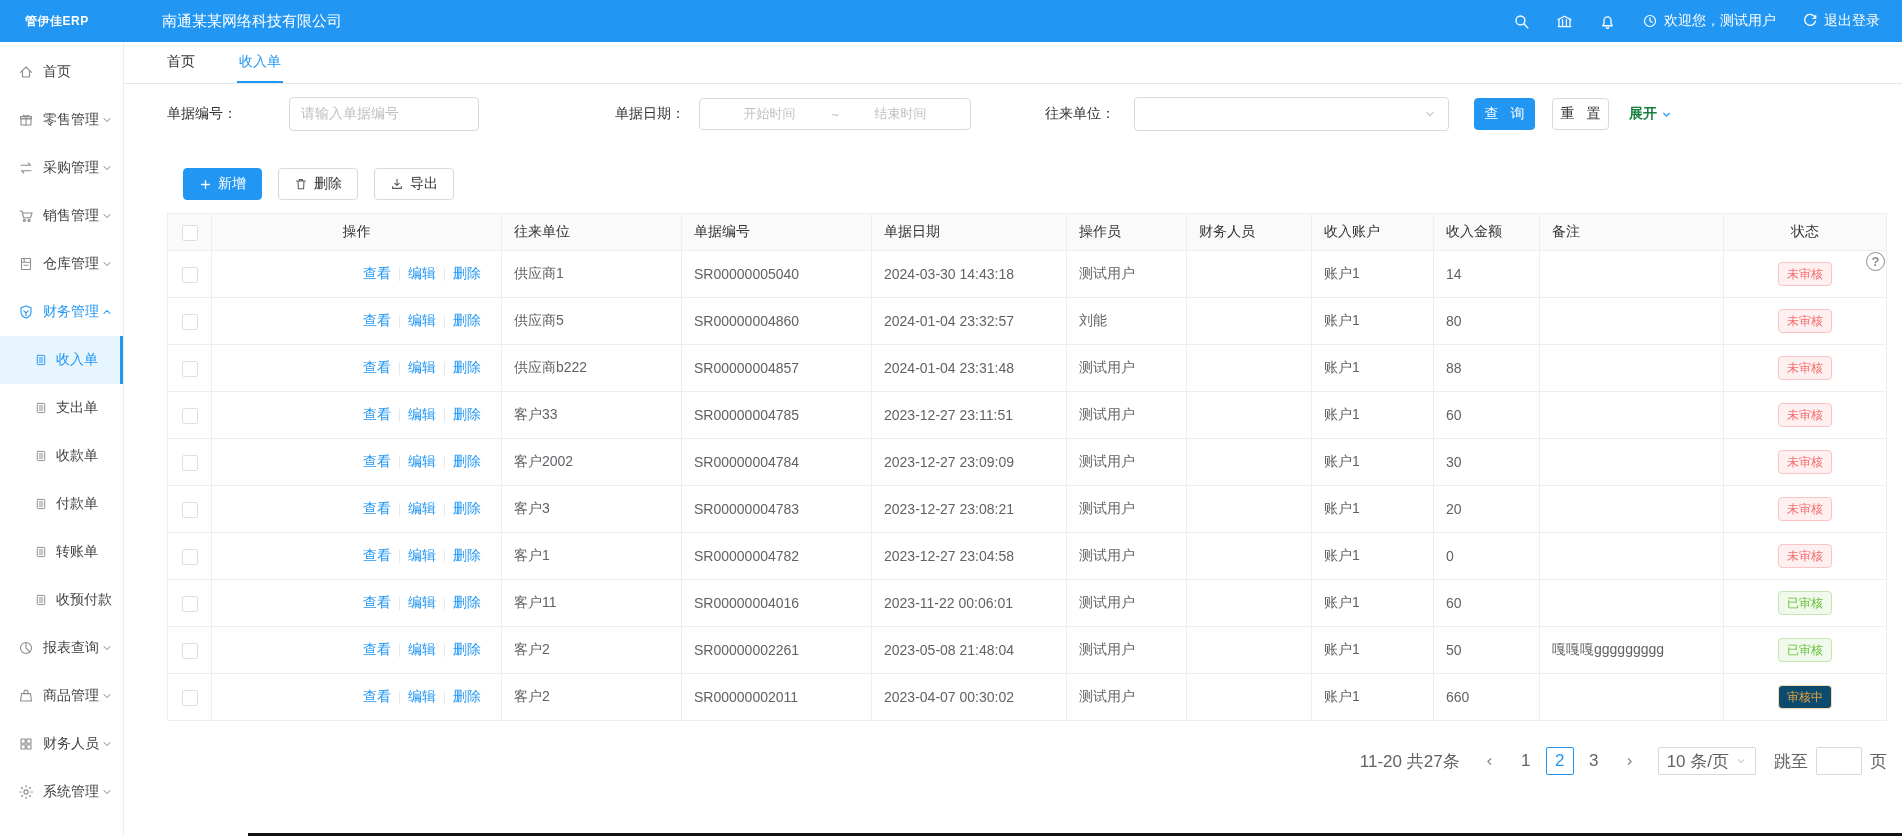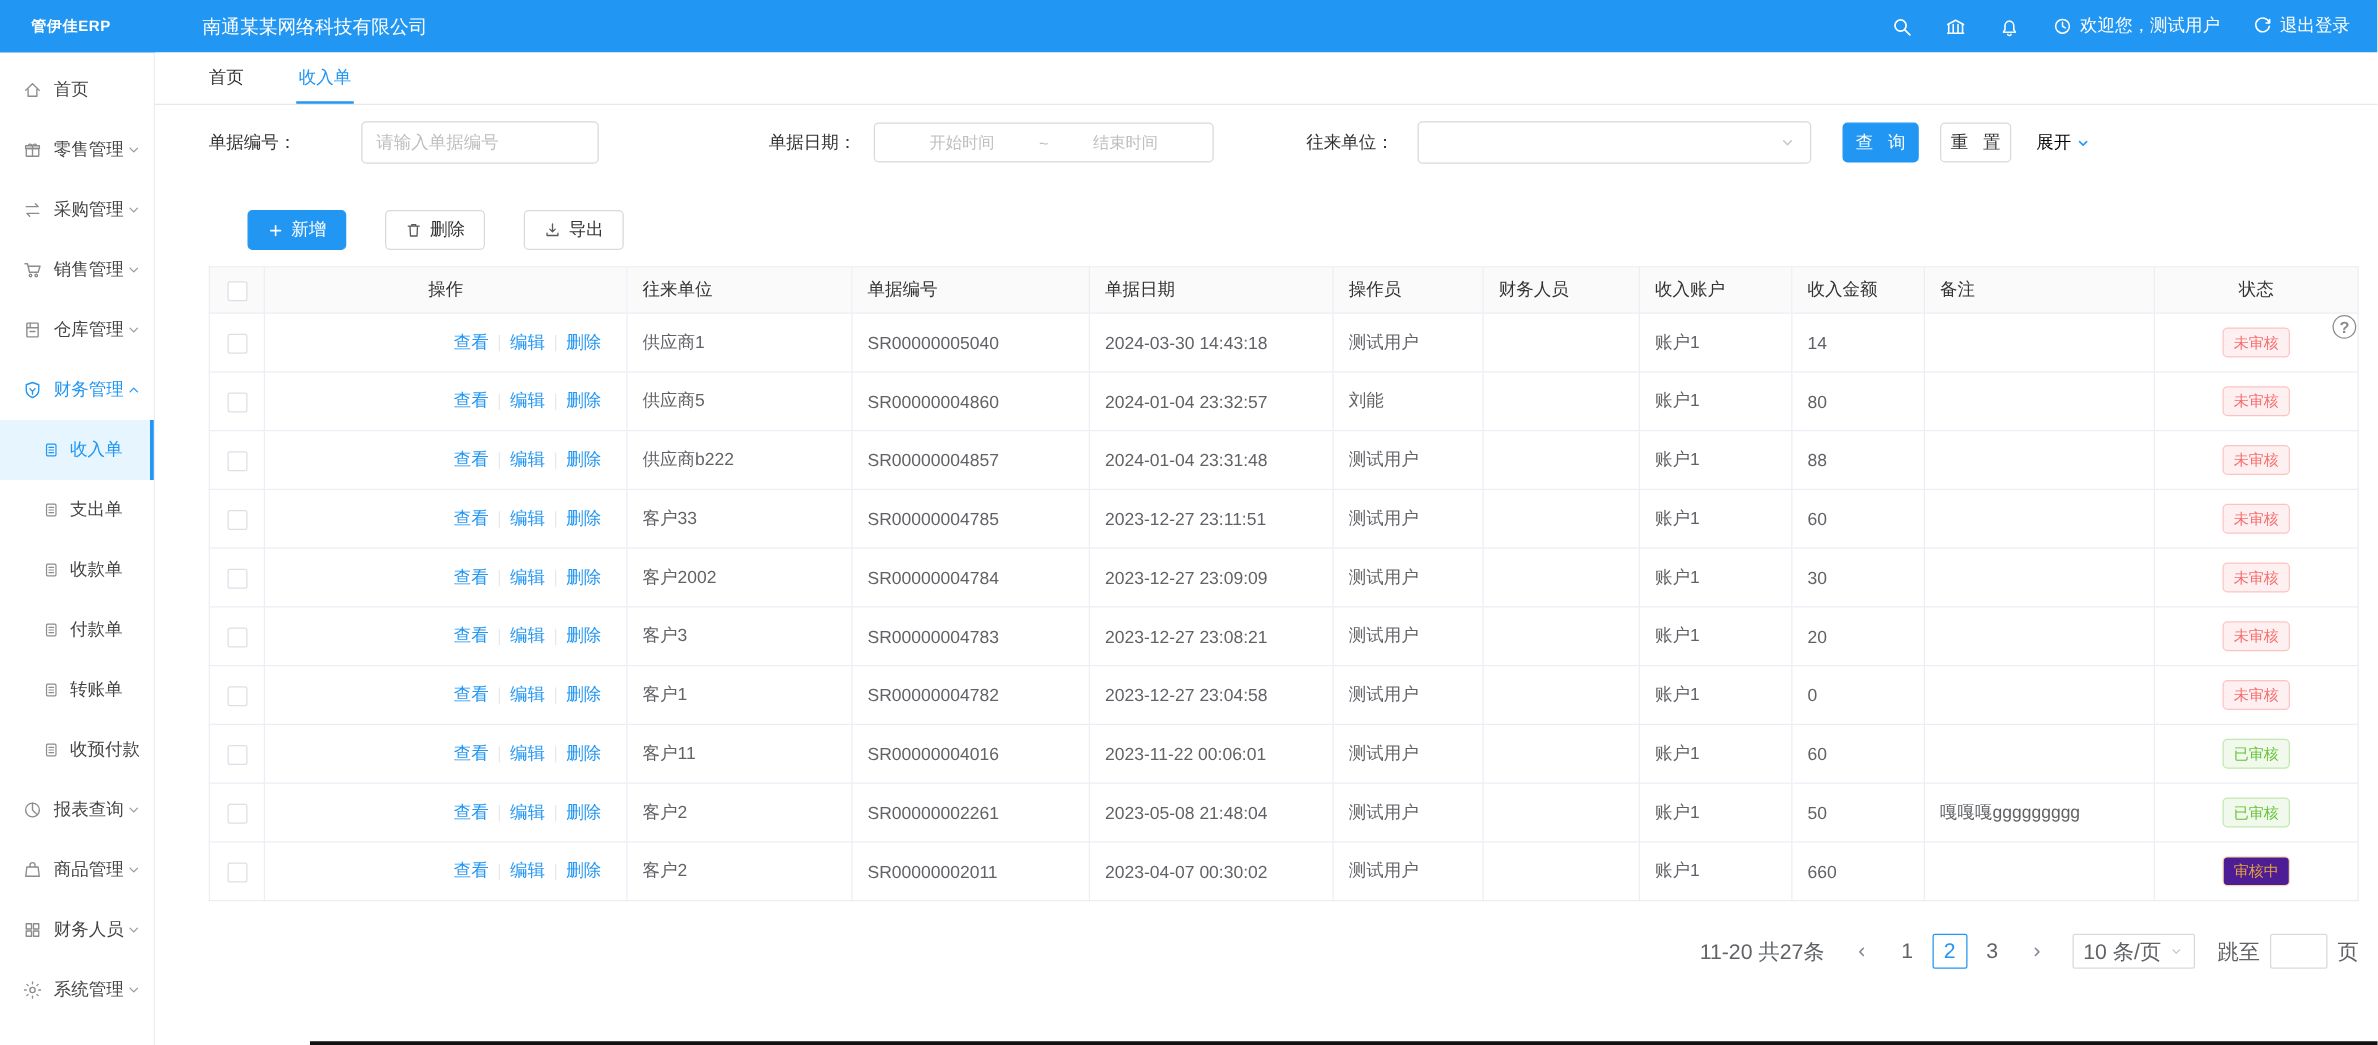--- a/index.html
+++ b/index.html
@@ -43,25 +43,25 @@
   .f-label { font-size:14px; color:#333; white-space:nowrap; }
   .lab1 { width:122px; } .lab2 { width:84px; } .lab3 { width:89px; }
   .input { height:32px; border:1px solid #d9d9d9; border-radius:4px; background:#fff; display:flex; align-items:center; padding:16px 11px; color:#333; }
   .placeholder { color:#bfbfbf; }
   .doc-no-input { width:190px; }
   .date-box { width:272px; justify-content:center; font-size:13px; padding:0 14px; }
   .date-box .placeholder { flex:1; text-align:center; }
   .date-sep { color:#bfbfbf; padding:0 6px; }
   .select-box { width:315px; justify-content:flex-end; color:#c0c4cc; }
   .sp1 { width:136px; } .sp2 { width:74px; } .sp3 { width:25px; }
-  .btn { height:32px; border-radius:4px; border:1px solid #d9d9d9; background:#fff; display:inline-flex; align-items:center; justify-content:center; cursor:pointer; font-size:14px; color:#333; padding:12px 15px; white-space:nowrap;margin-left:15px; }
+  .btn { height:32px; border-radius:4px; border:1px solid #d9d9d9; background:#fff; display:inline-flex; align-items:center; justify-content:center; cursor:pointer; font-size:14px; color:#333; padding:12px 15px; white-space:nowrap; }
   .btn-primary { background:#2196f3; border-color:#2196f3; color:#fff; }
   .btn-search { width:61px; margin-left:0; letter-spacing:4px; padding:0 8px 0 12px;}
   .btn-reset { width:57px; margin-left:17px; letter-spacing:4px; padding:0 8px 0 12px;}
-  .expand-link { color:#000000; margin-left:20px; display:flex; align-items:center; gap:3px; cursor:pointer; }
+  .expand-link { color:#15803d; margin-left:20px; display:flex; align-items:center; gap:3px; cursor:pointer;font-weight:bold; }
 
   .toolbar { display:flex; align-items:center; margin-top:38px; margin-left:16px; gap:16px; height:32px; }
   .btn .b-icon { margin-right:6px; display:flex; align-items:center; }
 
   .help-icon { position:absolute; right:18px; top:168px; width:19px; height:19px; border:1.5px solid #8c8c8c; border-radius:50%; color:#8c8c8c; font-size:13px; display:flex; align-items:center; justify-content:center; cursor:pointer; font-weight:bold; }
 
   
   table { border-collapse:collapse; table-layout:fixed; width:1719px; margin-top:13px; }
   th, td { border-bottom:1px solid #ebeef5; border-right:1px solid #ebeef5; padding:0 12px; font-weight:normal; text-align:left; overflow:hidden; white-space:nowrap; }
   th:first-child, td:first-child { border-left:1px solid #ebeef5; }
@@ -70,21 +70,21 @@
   tbody tr { height:47px; }
   tbody td { color:#606266; font-size:14px; }
   .col-center { text-align:center; }
   .checkbox { width:16px; height:16px; border:1px solid #dcdfe6; border-radius:2px; background:#fff; display:inline-block; vertical-align:middle; cursor:pointer; }
   .op-links { display:flex; align-items:center; justify-content:flex-end; gap:0; }
   .op-link { color:#2196f3; cursor:pointer; padding:0 8px; }
   .op-sep { width:1px; height:13px; background:#e8e8e8; }
   .badge { display:inline-block; font-size:12px; line-height:1; padding:5px 8px; border-radius:4px; border:1px solid transparent; }
   .badge.pending   { color:#f56c6c; background:#fef0f0; border-color:#fbc4c4; }
   .badge.approved  { color:#67c23a; background:#f0f9eb; border-color:#c2e7b0; }
-  .badge.reviewing { color:#e6a23c; background:#4c1d95; border-color:#f5dab1; }
+  .badge.reviewing { color:#e6a23c; background:#0c4a6e; border-color:#f5dab1; }
 
   
   .pagination { display:flex; align-items:center; justify-content:flex-end; margin-top:26px; gap:8px; color:#606266; font-size:17px; }
   .pg-total { margin-right:8px; }
   .pg-arrow { width:28px; height:28px; display:flex; align-items:center; justify-content:center; color:#808695; cursor:pointer; }
   .pg-num { min-width:28px; height:28px; display:flex; align-items:center; justify-content:center; cursor:pointer; border-radius:2px; border:1px solid transparent; }
   .pg-num.current { border-color:#2196f3; color:#2196f3; background:#fff; }
   .pg-size { height:28px; border:1px solid #d9d9d9; border-radius:2px; display:flex; align-items:center; padding:0 8px; gap:6px; cursor:pointer; color:#606266; margin-left:6px; }
   .pg-jump { display:flex; align-items:center; gap:8px; margin-left:10px; }
   .pg-input { width:46px; height:28px; border:1px solid #d9d9d9; border-radius:2px; background:#fff; }

